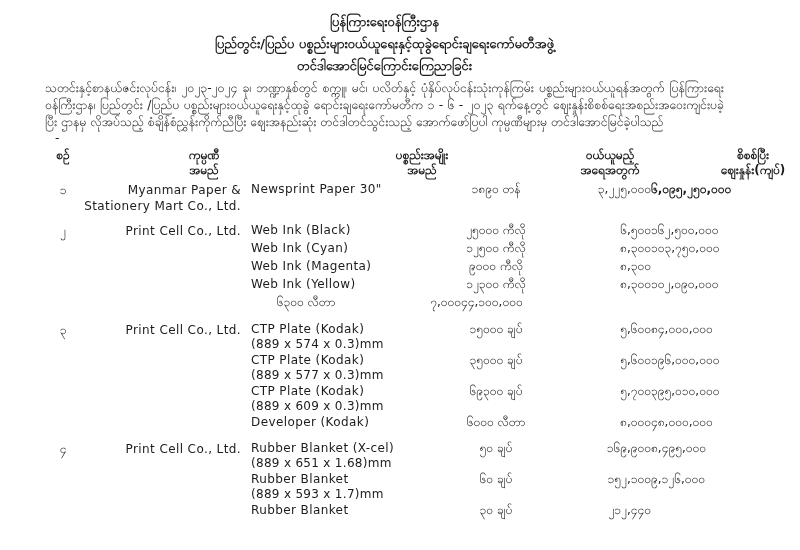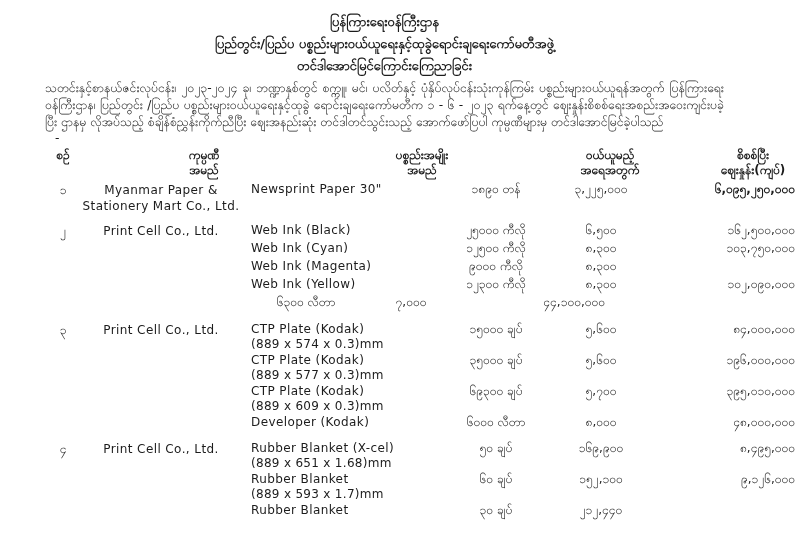--- a/index.html
+++ b/index.html
@@ -27,25 +27,25 @@
   .intro-dash {
     font-size: 12.3px;
     line-height: 14px;
     padding-left: 10px;
   }
 
   
   .ptable { margin-top: 3px; font-size: 12px; }
 
   .c-no    { width: 36px;  flex: 0 0 36px;  text-align: center; }
-  .c-co    { width: 170px; flex: 0 0 170px; text-align: center; padding-right: 10px; }
+  .c-co    { width: 170px; flex: 0 0 170px; text-align: right; padding-right: 10px; }
   .c-item  { width: 190px; flex: 0 0 190px; text-align: left; padding-right: 6px; }
   .c-qty   { width: 110px; flex: 0 0 110px; text-align: center; }
-  .c-price { width: 100px; flex: 0 0 100px; text-align: center; }
-  .c-val   { width: 144px; flex: 0 0 144px; text-align: right; }
+  .c-price { width: 100px; flex: 0 0 100px; text-align: right; }
+  .c-val   { width: 144px; flex: 0 0 144px; text-align: left; }
 
   .hrow { display: flex; font-weight: bold; line-height: 15px; margin-bottom: 4px; gap: 38px; }
   .hrow .hcell { text-align: center; }
   .hrow .c-co, .hrow .c-item { padding-right: 0; }
 
   .group { display: flex; align-items: flex-start; margin-bottom: 9px; }
   .group .c-no { line-height: 16px; }
   .group .c-co { line-height: 16px; letter-spacing: 0.4px; }
   .items { flex: 1 1 auto; }
   .item { display: flex; align-items: flex-start; margin-bottom: 2px; }

